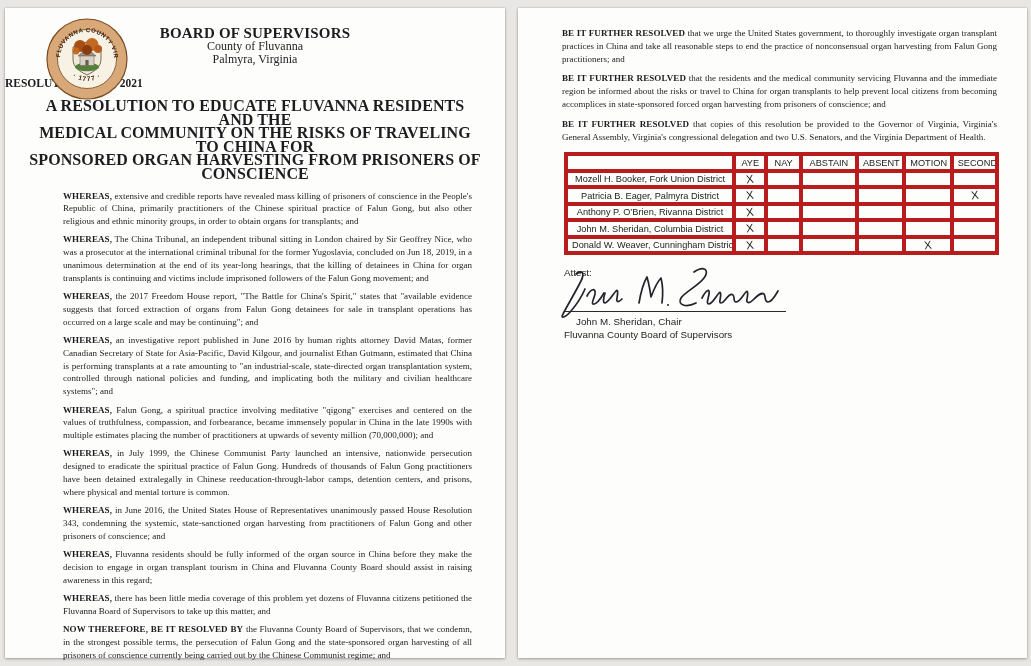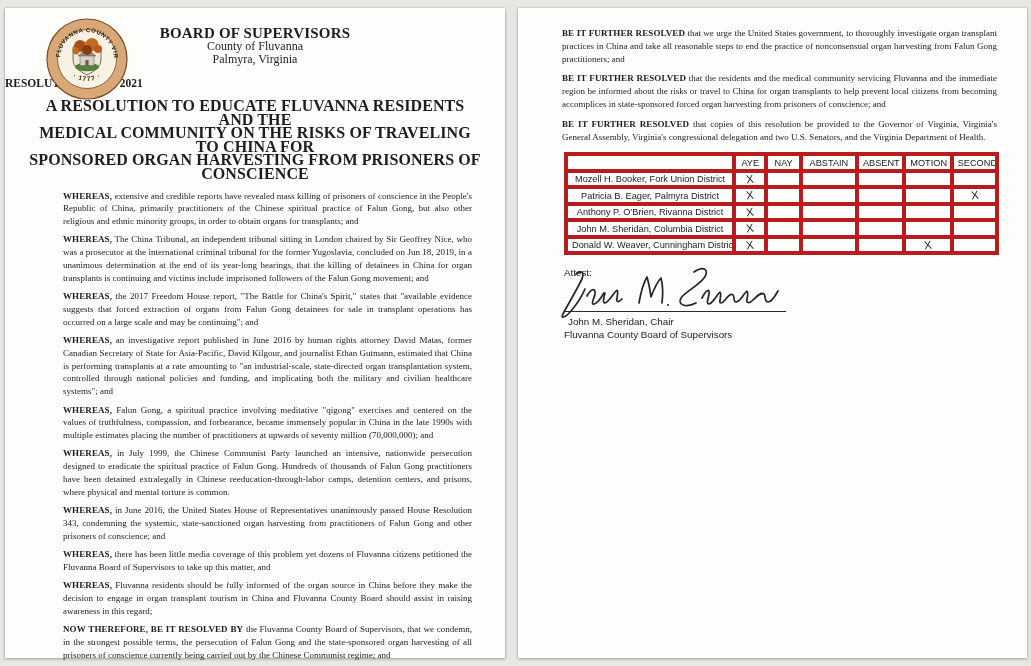--- a/index.html
+++ b/index.html
@@ -38,21 +38,21 @@
   .vote-table th{font-weight:normal;text-align:center;}
   .vote-table td.name-cell{text-align:center;}
   .vote-table td.mark-cell{text-align:center;}
   .mark{display:inline-block;font-family:"Liberation Sans", sans-serif;font-size:11.5px;line-height:10px;transform:rotate(-7deg);color:#1b1b1b;}
 
   
   .attest{position:relative;height:120px;font-family:"Liberation Sans", sans-serif;font-size:9.8px;color:#242428;margin-left:2px;}
   .attest-label{position:absolute;top:2px;left:0;}
   .signature-svg{position:absolute;top:-3px;left:-10px;}
   .sig-underline{position:absolute;top:46px;left:0;width:222px;border-bottom:1.3px solid #2a2a2e;}
-  .signer-name{position:absolute;top:51px;left:4px;}
+  .signer-name{position:absolute;top:51px;left:12px;}
   .signer-org{position:absolute;top:64px;left:0;}
 </style>
 </head>
 <body>
 
 <div class="canvas">
 
   <div class="page page-left">
 
     <svg class="seal" width="84" height="84" viewBox="0 0 84 84">
@@ -98,22 +98,22 @@
       </div>
 
     <div class="body-left" id="left-paragraphs">
         <p class="para"><b>WHEREAS,</b><span> extensive and credible reports have revealed mass killing of prisoners of conscience in the People's Republic of China, primarily practitioners of the Chinese spiritual practice of Falun Gong, but also other religious and ethnic minority groups, in order to obtain organs for transplants; and</span></p>
         <p class="para"><b>WHEREAS,</b><span> The China Tribunal, an independent tribunal sitting in London chaired by Sir Geoffrey Nice, who was a prosecutor at the international criminal tribunal for the former Yugoslavia, concluded on Jun 18, 2019, in a unanimous determination at the end of its year-long hearings, that the killing of detainees in China for organ transplants is continuing and victims include imprisoned followers of the Falun Gong movement; and</span></p>
         <p class="para"><b>WHEREAS,</b><span> the 2017 Freedom House report, "The Battle for China's Spirit," states that "available evidence suggests that forced extraction of organs from Falun Gong detainees for sale in transplant operations has occurred on a large scale and may be continuing"; and</span></p>
         <p class="para"><b>WHEREAS,</b><span> an investigative report published in June 2016 by human rights attorney David Matas, former Canadian Secretary of State for Asia-Pacific, David Kilgour, and journalist Ethan Gutmann, estimated that China is performing transplants at a rate amounting to "an industrial-scale, state-directed organ transplantation system, controlled through national policies and funding, and implicating both the military and civilian healthcare systems"; and</span></p>
         <p class="para"><b>WHEREAS,</b><span> Falun Gong, a spiritual practice involving meditative "qigong" exercises and centered on the values of truthfulness, compassion, and forbearance, became immensely popular in China in the late 1990s with multiple estimates placing the number of practitioners at upwards of seventy million (70,000,000); and</span></p>
         <p class="para"><b>WHEREAS,</b><span> in July 1999, the Chinese Communist Party launched an intensive, nationwide persecution designed to eradicate the spiritual practice of Falun Gong.  Hundreds of thousands of Falun Gong practitioners have been detained extralegally in Chinese reeducation-through-labor camps, detention centers, and prisons, where physical and mental torture is common.</span></p>
         <p class="para"><b>WHEREAS,</b><span> in June 2016, the United States House of Representatives unanimously passed House Resolution 343, condemning the systemic, state-sanctioned organ harvesting from practitioners of Falun Gong and other prisoners of conscience; and</span></p>
+        <p class="para"><b>WHEREAS,</b><span> Fluvanna residents should be fully informed of the organ source in China before they make the decision to engage in organ transplant tourism in China and Fluvanna County Board should assist in raising awareness in this regard;</span></p>
         <p class="para"><b>WHEREAS,</b><span> there has been little media coverage of this problem yet dozens of Fluvanna citizens petitioned the Fluvanna Board of Supervisors to take up this matter, and</span></p>
-        <p class="para"><b>WHEREAS,</b><span> Fluvanna residents should be fully informed of the organ source in China before they make the decision to engage in organ transplant tourism in China and Fluvanna County Board should assist in raising awareness in this regard;</span></p>
         <p class="para"><b>NOW THEREFORE, BE IT RESOLVED BY</b><span> the Fluvanna County Board of Supervisors, that we condemn, in the strongest possible terms, the persecution of Falun Gong and the state-sponsored organ harvesting of all prisoners of conscience currently being carried out by the Chinese Communist regime; and</span></p>
       </div>
   </div>
 
   <div class="page page-right">
     <div class="body-right">
       <div id="right-paragraphs">
           <p class="para"><b>BE IT FURTHER RESOLVED</b><span> that we urge the United States government, to thoroughly investigate organ transplant practices in China and take all reasonable steps to end the practice of nonconsensual organ harvesting from Falun Gong practitioners; and</span></p>
           <p class="para"><b>BE IT FURTHER RESOLVED</b><span> that the residents and the medical community servicing Fluvanna and the immediate region be informed about the risks or travel to China for organ transplants to help prevent local citizens from becoming accomplices in state-sponsored forced organ harvesting from prisoners of conscience; and</span></p>
           <p class="para"><b>BE IT FURTHER RESOLVED</b><span> that copies of this resolution be provided to the Governor of Virginia, Virginia's General Assembly, Virginia's congressional delegation and two U.S. Senators, and the Virginia Department of Health.</span></p>

